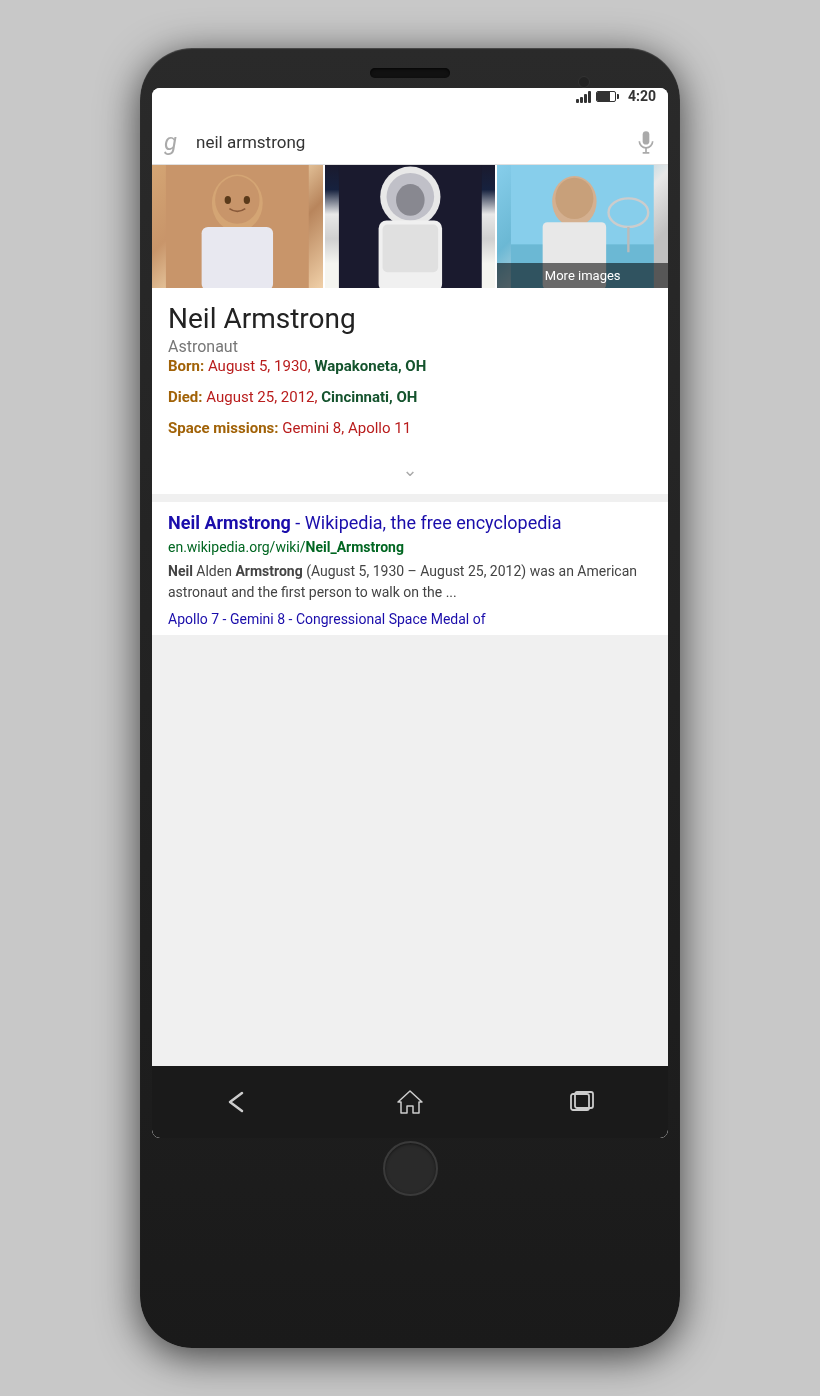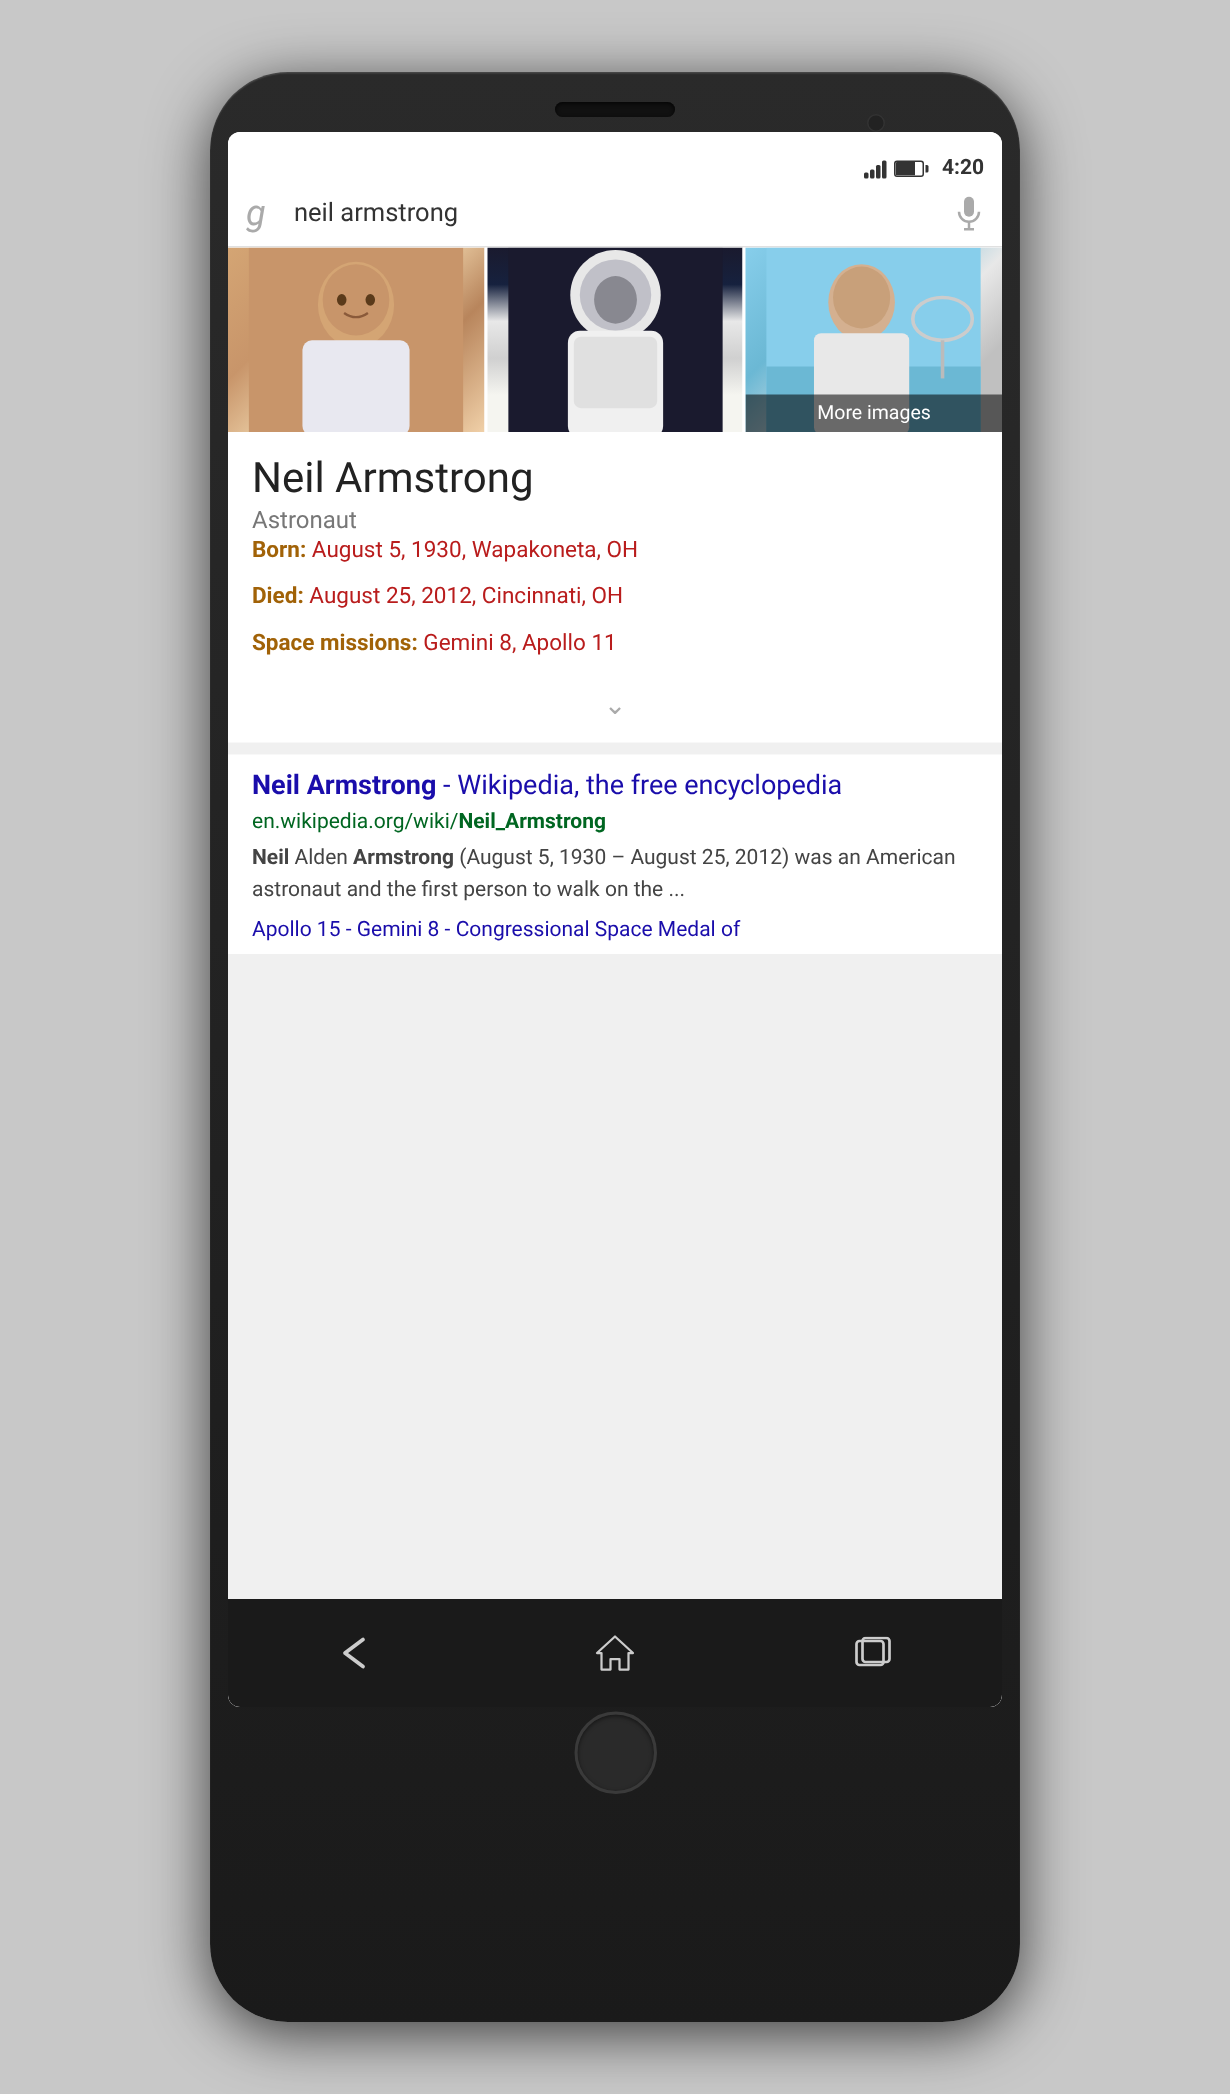--- a/index.html
+++ b/index.html
@@ -50,21 +50,21 @@
       height: 1050px;
       display: flex;
       flex-direction: column;
     }
 
     
     .status-bar {
       background: #fff;
       height: 32px;
       display: flex;
-      align-items: flex-end;
+      align-items: flex-start;
       justify-content: flex-end;
       padding: 0 12px;
       flex-shrink: 0;
     }
     .status-bar-icons {
       display: flex;
       align-items: center;
       gap: 5px;
     }
     .signal-icon {
@@ -207,22 +207,23 @@
       font-size: 15px;
       color: #333;
       margin-bottom: 10px;
       line-height: 1.4;
     }
     .info-label {
       font-weight: bold;
       color: #a16207;
     }
     .info-link {
-      color: #b91c1c;
+      color: #14532d;
       text-decoration: none;
+      font-weight: bold;
     }
     .info-plain {
       color: #b91c1c;
     }
     .expand-arrow {
       text-align: center;
       padding: 10px 0 14px;
       color: #aaa;
       font-size: 18px;
     }
@@ -410,21 +411,21 @@
         <a class="result-title">
           <b>Neil Armstrong</b><span> - Wikipedia, the free encyclopedia</span>
         </a>
         <div class="result-url">
           <span>en.wikipedia.org/wiki/</span><b>Neil_Armstrong</b>
         </div>
         <div class="result-snippet">
           <b>Neil</b> Alden <b>Armstrong</b> (August 5, 1930 – August 25, 2012) was an American astronaut and the first person to walk on the ...
         </div>
         <div class="result-links">
-          <a>Apollo 15</a> - <a>Gemini 8</a> - <a>Congressional Space Medal of</a>
+          <a>Apollo 7</a> - <a>Gemini 8</a> - <a>Congressional Space Medal of</a>
         </div>
       </div>
 
     </div>
 
     <div class="bottom-nav">
       <div class="nav-btn">
         <svg width="28" height="22" viewBox="0 0 28 22" xmlns="http://www.w3.org/2000/svg">
           <path d="M18 2 L6 11 L18 20" stroke="#ccc" stroke-width="2.5" fill="none" stroke-linecap="round" stroke-linejoin="round"></path>
         </svg>

